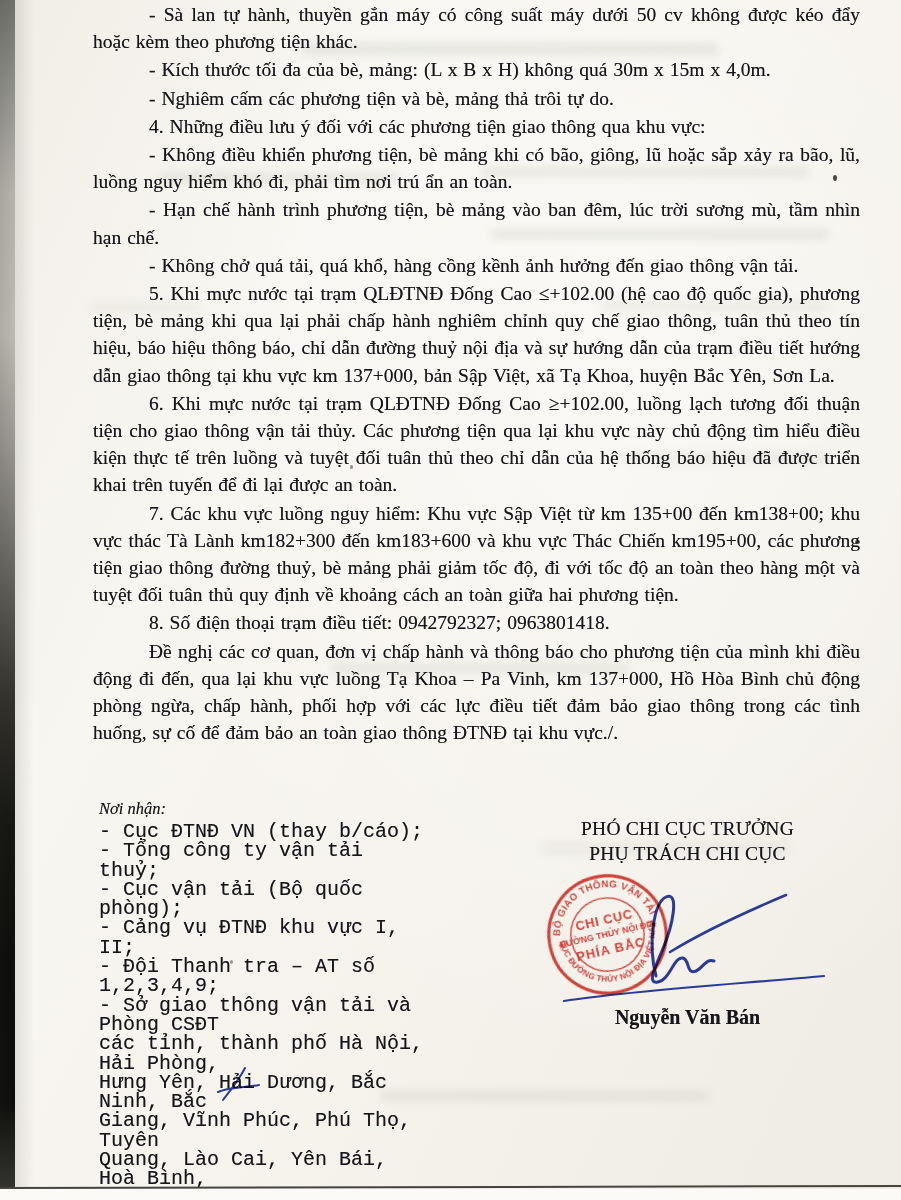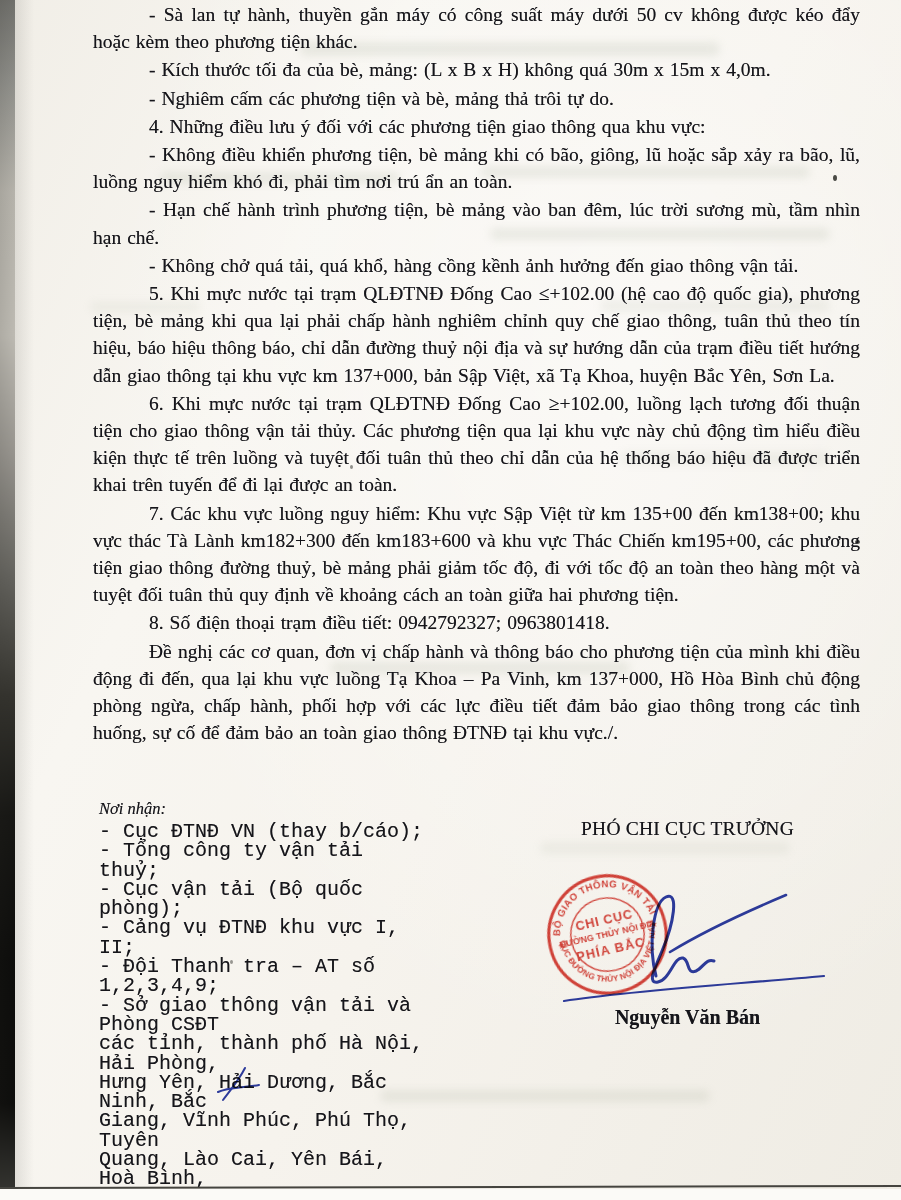--- a/index.html
+++ b/index.html
@@ -125,20 +125,21 @@
     <div class="rl">Hưng Yên, Hải Dương, Bắc Ninh, Bắc</div>
     <div class="rl">Giang, Vĩnh Phúc, Phú Thọ, Tuyên</div>
     <div class="rl">Quang, Lào Cai, Yên Bái, Hoà Bình,</div>
     <div class="rl">Sơn La, Quảng Ninh, Ninh Bình, Hà Nam,</div>
     <div class="rl">Nam Định, Thái Bình;</div>
     <div class="rl">- Lưu: VT, QLHT.</div>
   </div>
 
   <div class="signer-title">
     <div>PHÓ CHI CỤC TRƯỞNG</div>
+    <div>PHỤ TRÁCH CHI CỤC</div>
   </div>
 
   <div class="stamp-wrap">
     <svg class="stamp-svg" viewBox="0 0 130 130">
       <defs>
         <path id="arcTop" d="M19.4,81.6 A48.5,48.5 0 1 1 110.6,81.6" fill="none"></path>
         <path id="arcBottom" d="M20,46.8 A48.5,48.5 0 1 0 110,46.8" fill="none"></path>
       </defs>
       <circle cx="65" cy="65" r="60" fill="none" stroke="#d6372e" stroke-width="3.2"></circle>
       <circle cx="65" cy="65" r="37.5" fill="none" stroke="#d6372e" stroke-width="1.4"></circle>

